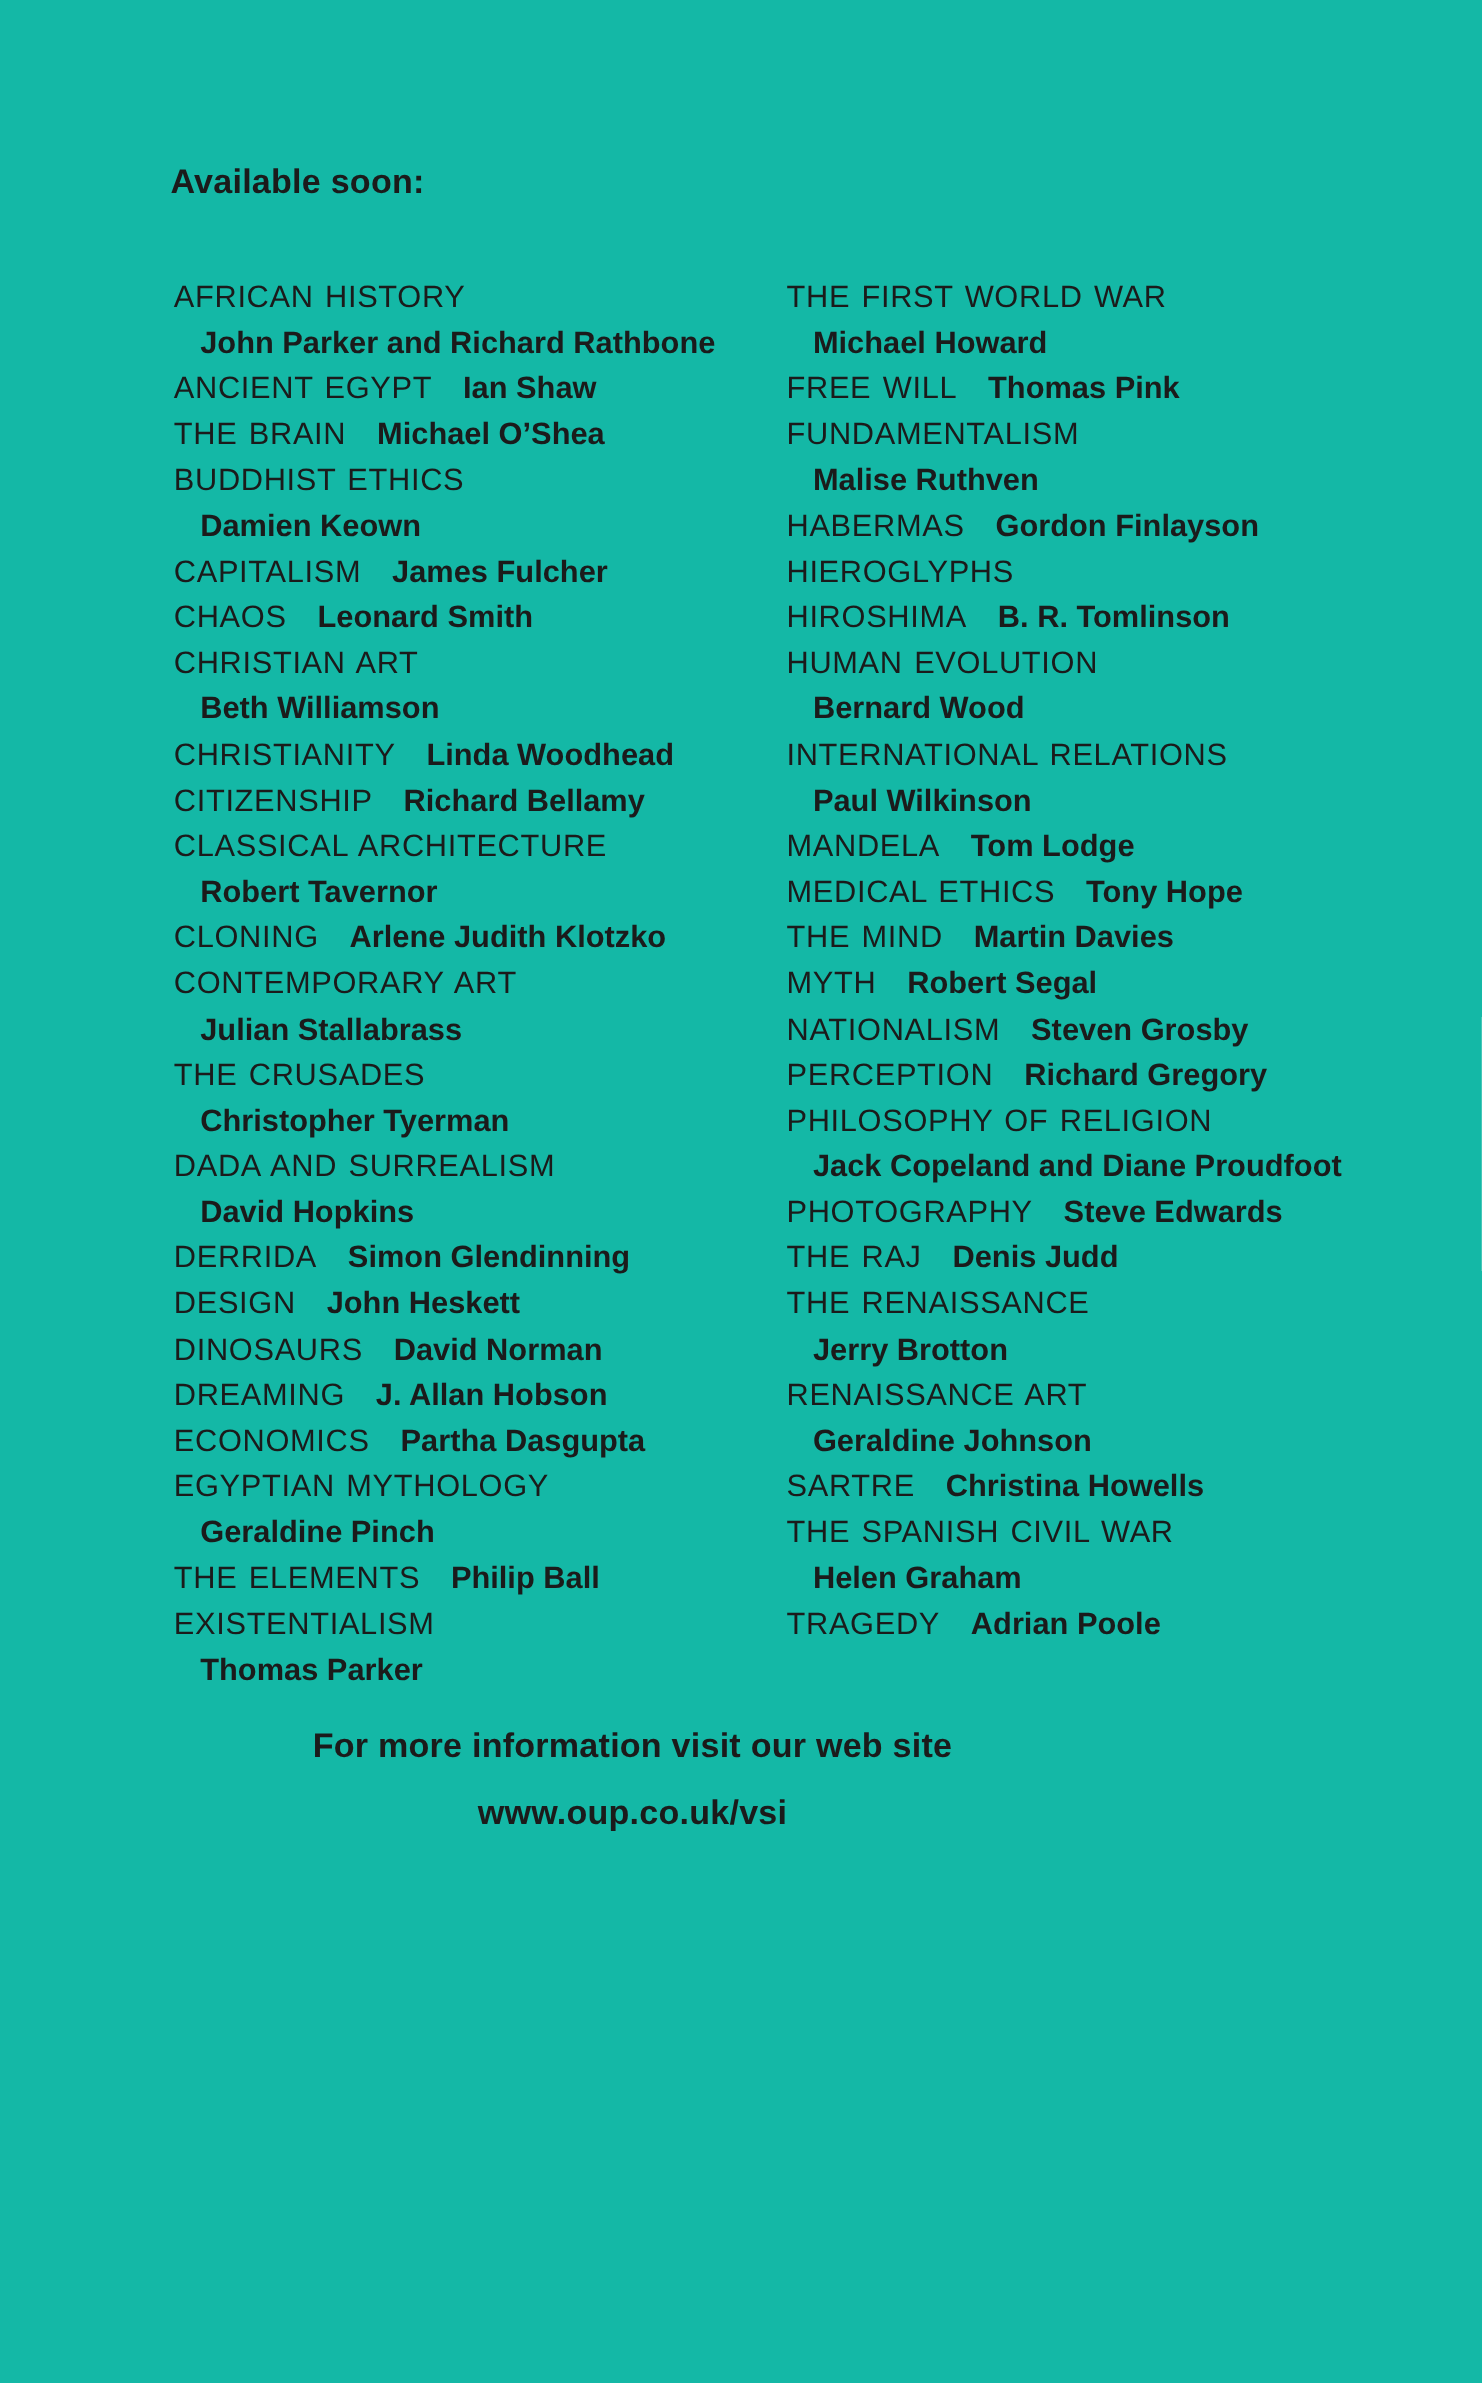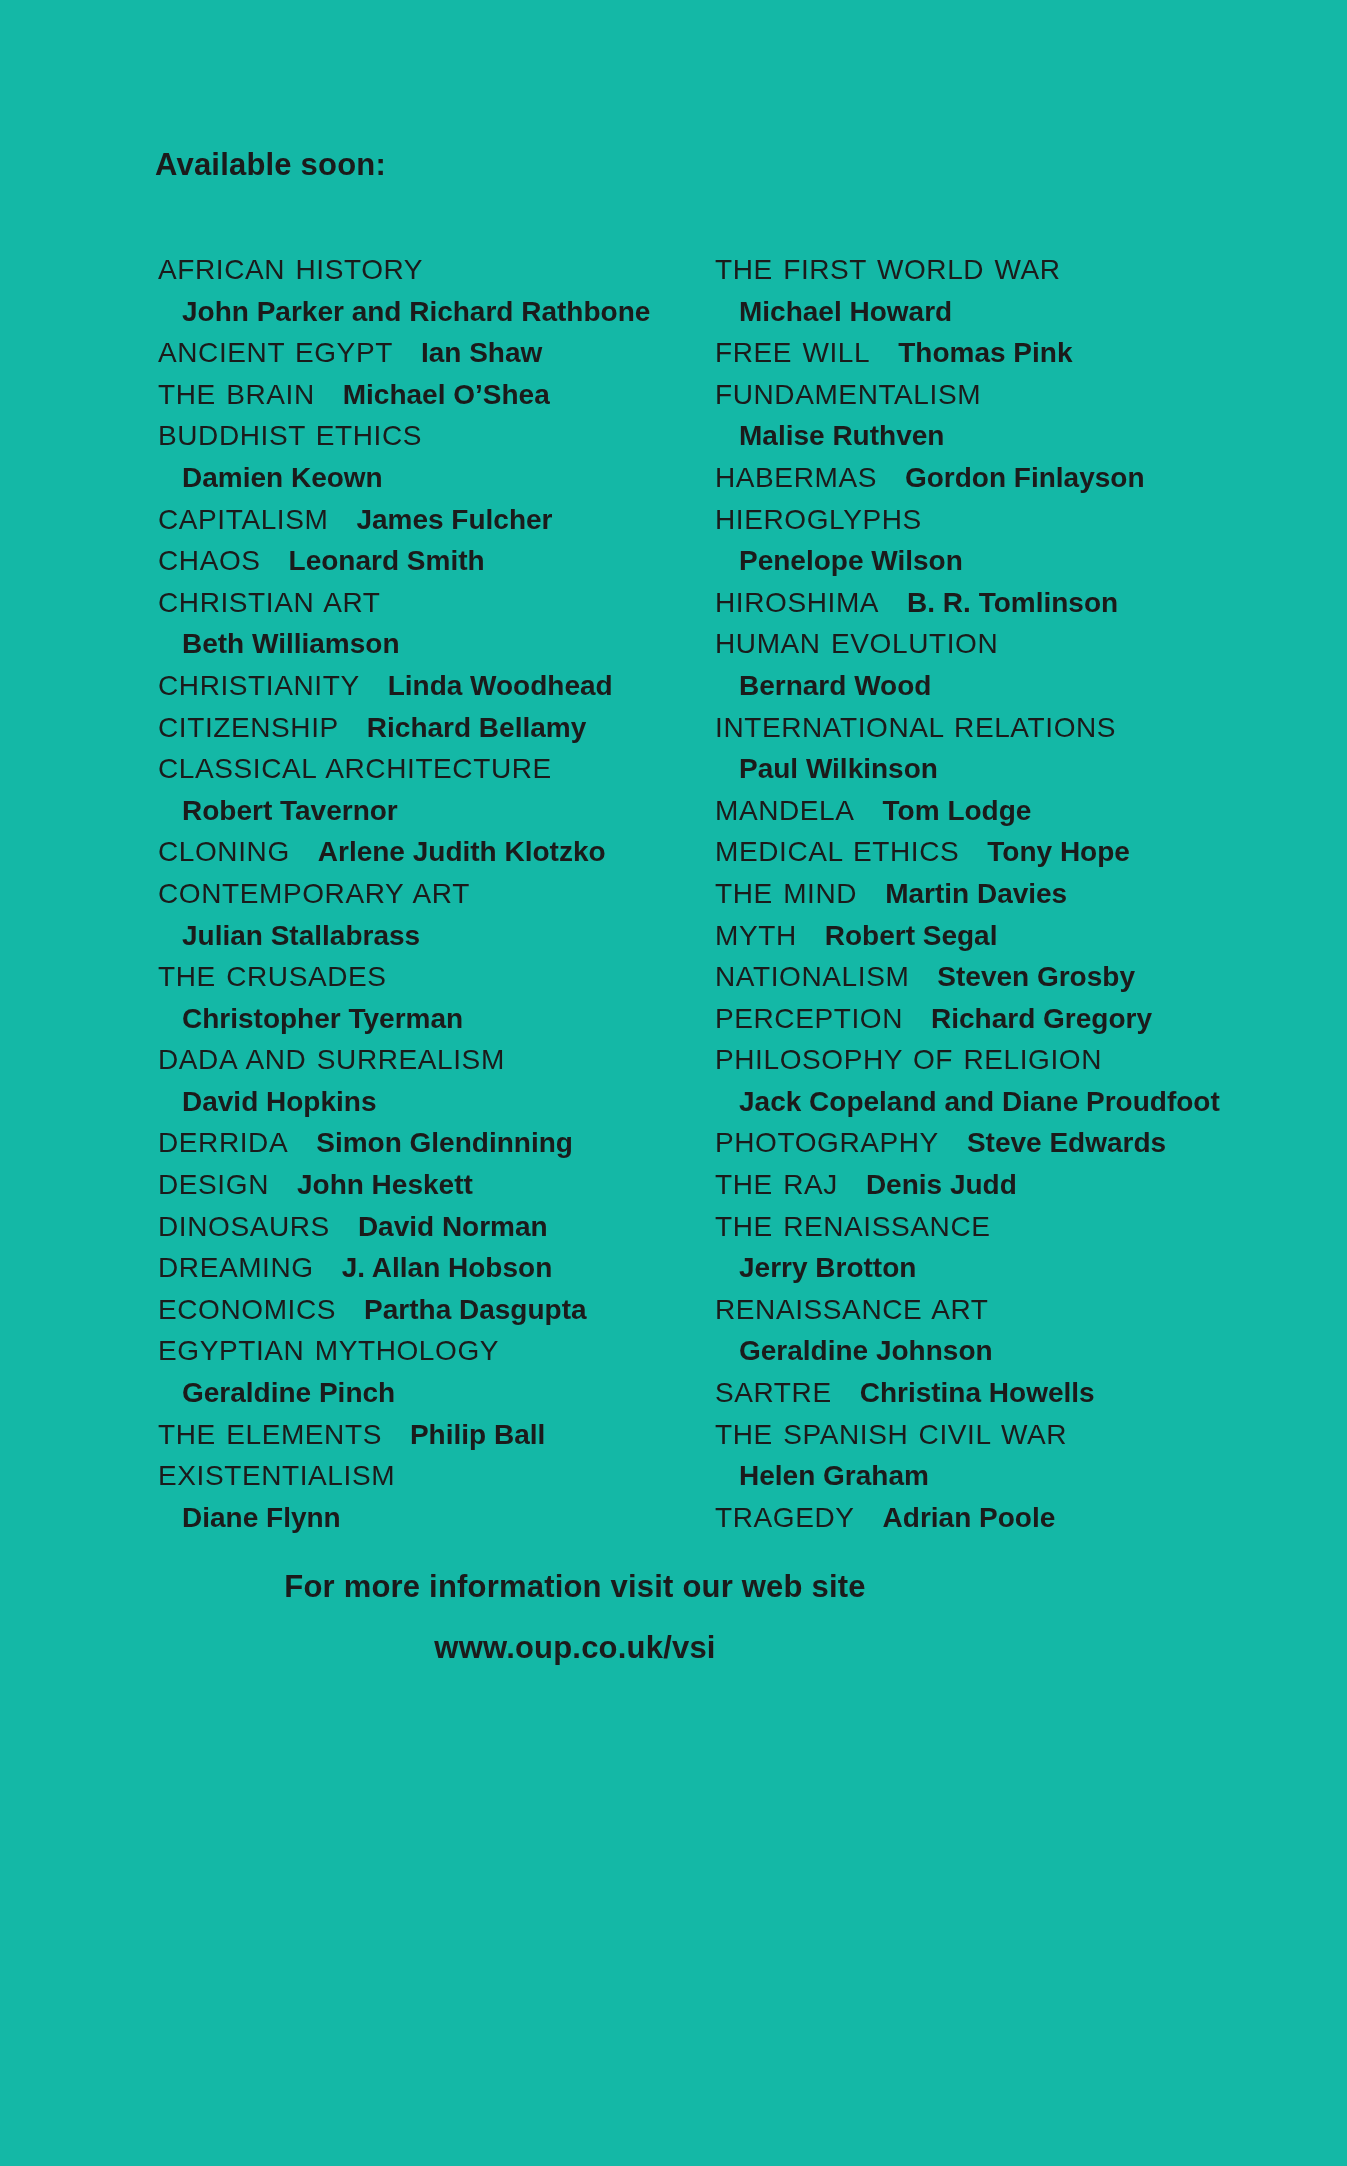--- a/index.html
+++ b/index.html
@@ -96,32 +96,31 @@
       <div class="line author-line"><span class="book-author">David Hopkins</span></div>
       <div class="line title-line"><span class="book-title">DERRIDA</span><span class="book-author inline-author">Simon Glendinning</span></div>
       <div class="line title-line"><span class="book-title">DESIGN</span><span class="book-author inline-author">John Heskett</span></div>
       <div class="line title-line"><span class="book-title">DINOSAURS</span><span class="book-author inline-author">David Norman</span></div>
       <div class="line title-line"><span class="book-title">DREAMING</span><span class="book-author inline-author">J. Allan Hobson</span></div>
       <div class="line title-line"><span class="book-title">ECONOMICS</span><span class="book-author inline-author">Partha Dasgupta</span></div>
       <div class="line title-line"><span class="book-title">EGYPTIAN MYTHOLOGY</span></div>
       <div class="line author-line"><span class="book-author">Geraldine Pinch</span></div>
       <div class="line title-line"><span class="book-title">THE ELEMENTS</span><span class="book-author inline-author">Philip Ball</span></div>
       <div class="line title-line"><span class="book-title">EXISTENTIALISM</span></div>
-      <div class="line author-line"><span class="book-author">Diane Flynn</span></div>
+      <div class="line author-line"><span class="book-author">Thomas Parker</span></div>
     </div>
 
   <div class="col col-right">
       <div class="line title-line"><span class="book-title">THE FIRST WORLD WAR</span></div>
       <div class="line author-line"><span class="book-author">Michael Howard</span></div>
       <div class="line title-line"><span class="book-title">FREE WILL</span><span class="book-author inline-author">Thomas Pink</span></div>
       <div class="line title-line"><span class="book-title">FUNDAMENTALISM</span></div>
       <div class="line author-line"><span class="book-author">Malise Ruthven</span></div>
       <div class="line title-line"><span class="book-title">HABERMAS</span><span class="book-author inline-author">Gordon Finlayson</span></div>
       <div class="line title-line"><span class="book-title">HIEROGLYPHS</span></div>
-      <div class="line author-line"><span class="book-author">Penelope Wilson</span></div>
       <div class="line title-line"><span class="book-title">HIROSHIMA</span><span class="book-author inline-author">B. R. Tomlinson</span></div>
       <div class="line title-line"><span class="book-title">HUMAN EVOLUTION</span></div>
       <div class="line author-line"><span class="book-author">Bernard Wood</span></div>
       <div class="line title-line"><span class="book-title">INTERNATIONAL RELATIONS</span></div>
       <div class="line author-line"><span class="book-author">Paul Wilkinson</span></div>
       <div class="line title-line"><span class="book-title">MANDELA</span><span class="book-author inline-author">Tom Lodge</span></div>
       <div class="line title-line"><span class="book-title">MEDICAL ETHICS</span><span class="book-author inline-author">Tony Hope</span></div>
       <div class="line title-line"><span class="book-title">THE MIND</span><span class="book-author inline-author">Martin Davies</span></div>
       <div class="line title-line"><span class="book-title">MYTH</span><span class="book-author inline-author">Robert Segal</span></div>
       <div class="line title-line"><span class="book-title">NATIONALISM</span><span class="book-author inline-author">Steven Grosby</span></div>

